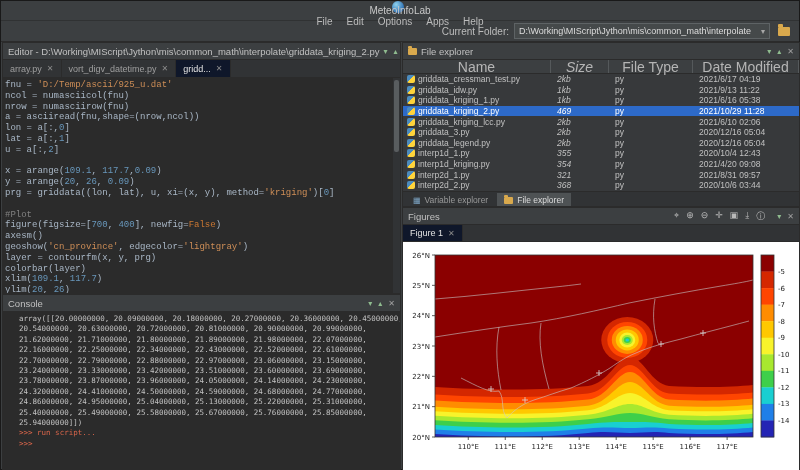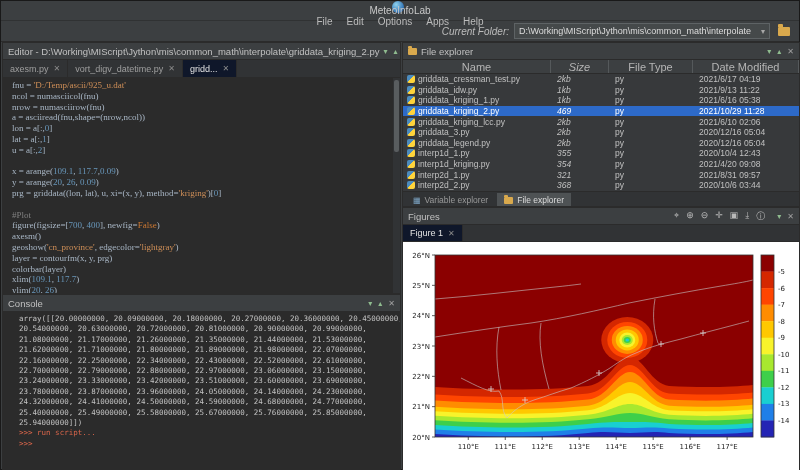--- a/index.html
+++ b/index.html
@@ -10,21 +10,21 @@
   
   .menubar{position:absolute;top:0;left:0;right:0;height:20px;display:flex;align-items:center;gap:1px;
     padding:0 5px;background:#3c3f41;border-bottom:1px solid #303233;flex-direction:column;}
   .logo{width:12px;height:12px;border-radius:6px;background:radial-gradient(circle at 35% 30%,#8fd2ef,#2d6fb2 70%);
     margin-right:5px;flex:0 0 12px;}
   .menu-item{color:#bcbcbc;font-size:10px;padding:2px 7px;cursor:default;z-index:2;}
   .app-title{position:absolute;left:0;right:0;top:0;height:20px;line-height:20px;text-align:center;
     color:#c8c8c8;font-size:10px;pointer-events:none;}
   .toolbar{position:absolute;top:20px;left:0;right:0;height:21px;display:flex;align-items:center;
     justify-content:flex-end;gap:5px;padding:0 6px;background:#3c3f41;border-bottom:1px solid #2b2b2b;}
-  .cf-label{color:#bcbcbc;font-size:10px;font-style:italic;}
+  .cf-label{color:#bcbcbc;font-size:10px;}
   .cf-box{display:flex;align-items:center;width:256px;height:16px;background:#45494a;
     border:1px solid #5e6365;color:#dcdcdc;font-size:9px;padding:0 4px;gap:6px;}
   .cf-box .path{flex:1;overflow:hidden;white-space:nowrap;}
   .cf-arrow{color:#a8a8a8;font-size:8px;padding-left:3px;}
   .tb-btn{width:18px;height:17px;display:flex;align-items:center;justify-content:center;border-radius:2px;}
   .folder-shape{width:12px;height:9px;background:#d9a94d;border-radius:1px;position:relative;}
   .folder-shape::before{content:"";position:absolute;top:-3px;left:0;width:5px;height:3px;
     background:#d9a94d;border-radius:1px 1px 0 0;}
 
   
@@ -33,39 +33,39 @@
     color:#c0c0c0;background:#3c3f41;border-bottom:1px solid #2b2b2b;white-space:nowrap;overflow:hidden;}
   .ph-icons{margin-left:auto;display:flex;gap:6px;font-size:8px;color:#8fbc8f;flex:0 0 auto;}
   .ph-icons .gray{color:#a0a0a0;}
 
   #editor-panel{left:1px;top:41px;width:399px;height:252px;}
   .tabbar{height:18px;display:flex;background:#313335;border-bottom:1px solid #2b2b2b;}
   .tab{display:flex;align-items:center;gap:5px;padding:0 7px;font-size:9px;color:#9f9f9f;
     border-right:1px solid #2b2b2b;white-space:nowrap;}
   .tab.active{background:#0f172a;color:#e2e2e2;}
   .tab .close{color:#8a8a8a;font-size:8px;}
-  .code{position:relative;height:217px;background:#2b2b2b;overflow:hidden;padding:2px 10px 0 9px;
-    font-family:Liberation Serif, serif;font-size:9px;line-height:10.8px;color:#a9b7c6;}
+  .code{position:relative;height:217px;background:#2b2b2b;overflow:hidden;padding:2px 10px 0 2px;
+    font-family:Liberation Mono, monospace;font-size:9px;line-height:10.8px;color:#a9b7c6;}
   .cl{height:10.8px;white-space:pre;}
   .code .str{color:#ce8e57;}
   .code .com{color:#808080;}
   .code .num{color:#6897bb;}
   .code .kw{color:#cc7832;}
   .vscroll{position:absolute;right:0;top:0;bottom:0;width:7px;background:#313335;}
   .vscroll .thumb{position:absolute;top:2px;left:1px;width:5px;height:72px;background:#595d5f;border-radius:2px;}
 
   #console-panel{left:1px;top:293px;width:399px;height:176px;}
   .console-out{height:158px;background:#2b2b2b;padding:2px 16px;font-family:"DejaVu Sans Mono",monospace;
     font-size:7.5px;line-height:10.4px;color:#c2c2c2;overflow:hidden;}
   .co-line{height:10.4px;white-space:pre;}
   .co-line.ps{color:#d9654a;}
 
   #explorer-panel{left:401px;top:41px;width:398px;height:165px;}
   .fhead{display:flex;align-items:stretch;height:14px;background:#3c3f41;border-bottom:1px solid #2b2b2b;
-    font-size:11px;color:#b5b5b5;}
+    font-size:14px;color:#b5b5b5;}
   .fhead>div{display:flex;align-items:center;justify-content:center;border-right:1px solid #55595b;}
   .ftable-body{height:117px;overflow:hidden;background:#37393b;}
   .frow{display:flex;align-items:center;height:10.6px;font-size:8.5px;color:#c0c0c0;white-space:nowrap;}
   .frow.selected{background:#2d6ac9;color:#ffffff;}
   .fcol-name{flex:0 0 148px;padding-left:4px;display:flex;align-items:center;gap:3px;overflow:hidden;}
   .fcol-size{flex:0 0 58px;padding-left:6px;font-style:italic;}
   .fcol-type{flex:0 0 84px;padding-left:6px;}
   .fcol-date{flex:1;padding-left:6px;}
   .pyicon{width:8px;height:8px;border-radius:2px;flex:0 0 8px;
     background:linear-gradient(135deg,#4b8bbe 50%,#ffd43b 50%);}
@@ -121,21 +121,21 @@
     <div class="panel-header">
       <span>Editor - D:\Working\MIScript\Jython\mis\common_math\interpolate\griddata_kriging_2.py</span>
       <span class="ph-icons">
         <span>▾</span>
         <span>▴</span>
 
       </span>
     </div>
     <div class="tabbar" id="editor-tabs">
         <div class="tab">
-          <span>axesm.py</span>
+          <span>array.py</span>
           <span class="close">✕</span>
         </div>
         <div class="tab">
           <span>vort_digv_datetime.py</span>
           <span class="close">✕</span>
         </div>
         <div class="tab active">
           <span>gridd...</span>
           <span class="close">✕</span>
         </div>
@@ -172,27 +172,27 @@
       <span>Console</span>
       <span class="ph-icons">
         <span>▾</span>
         <span>▴</span>
         <span class="gray">✕</span>
       </span>
     </div>
     <div class="console-out" id="console-out">
         <div class="co-line">array([[20.00000000, 20.09000000, 20.18000000, 20.27000000, 20.36000000, 20.45000000,</div>
         <div class="co-line">20.54000000, 20.63000000, 20.72000000, 20.81000000, 20.90000000, 20.99000000,</div>
-        <div class="co-line">21.08000000, 21.17000000, 21.26000000, 21.35000000, 21.44000000, 21.53000000,</div>
         <div class="co-line">21.62000000, 21.71000000, 21.80000000, 21.89000000, 21.98000000, 22.07000000,</div>
         <div class="co-line">22.16000000, 22.25000000, 22.34000000, 22.43000000, 22.52000000, 22.61000000,</div>
         <div class="co-line">22.70000000, 22.79000000, 22.88000000, 22.97000000, 23.06000000, 23.15000000,</div>
         <div class="co-line">23.24000000, 23.33000000, 23.42000000, 23.51000000, 23.60000000, 23.69000000,</div>
         <div class="co-line">23.78000000, 23.87000000, 23.96000000, 24.05000000, 24.14000000, 24.23000000,</div>
         <div class="co-line">24.32000000, 24.41000000, 24.50000000, 24.59000000, 24.68000000, 24.77000000,</div>
+        <div class="co-line">24.86000000, 24.95000000, 25.04000000, 25.13000000, 25.22000000, 25.31000000,</div>
         <div class="co-line">25.40000000, 25.49000000, 25.58000000, 25.67000000, 25.76000000, 25.85000000,</div>
         <div class="co-line">25.94000000]])</div>
         <div class="co-line ps">&gt;&gt;&gt; run script...</div>
         <div class="co-line ps">&gt;&gt;&gt;</div>
       </div>
   </div>
 
   <div class="panel" id="explorer-panel">
     <div class="panel-header">
       <span class="folder-mini"></span>

